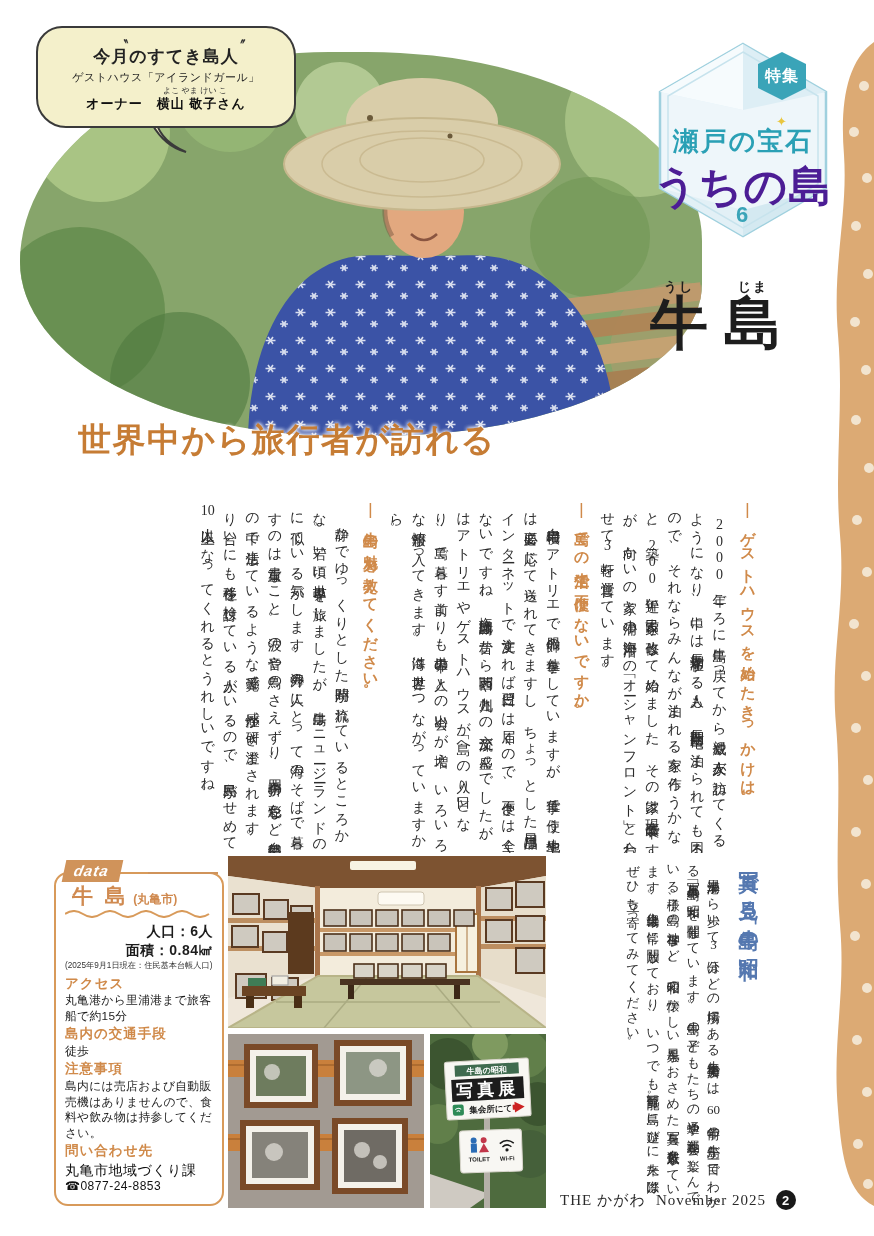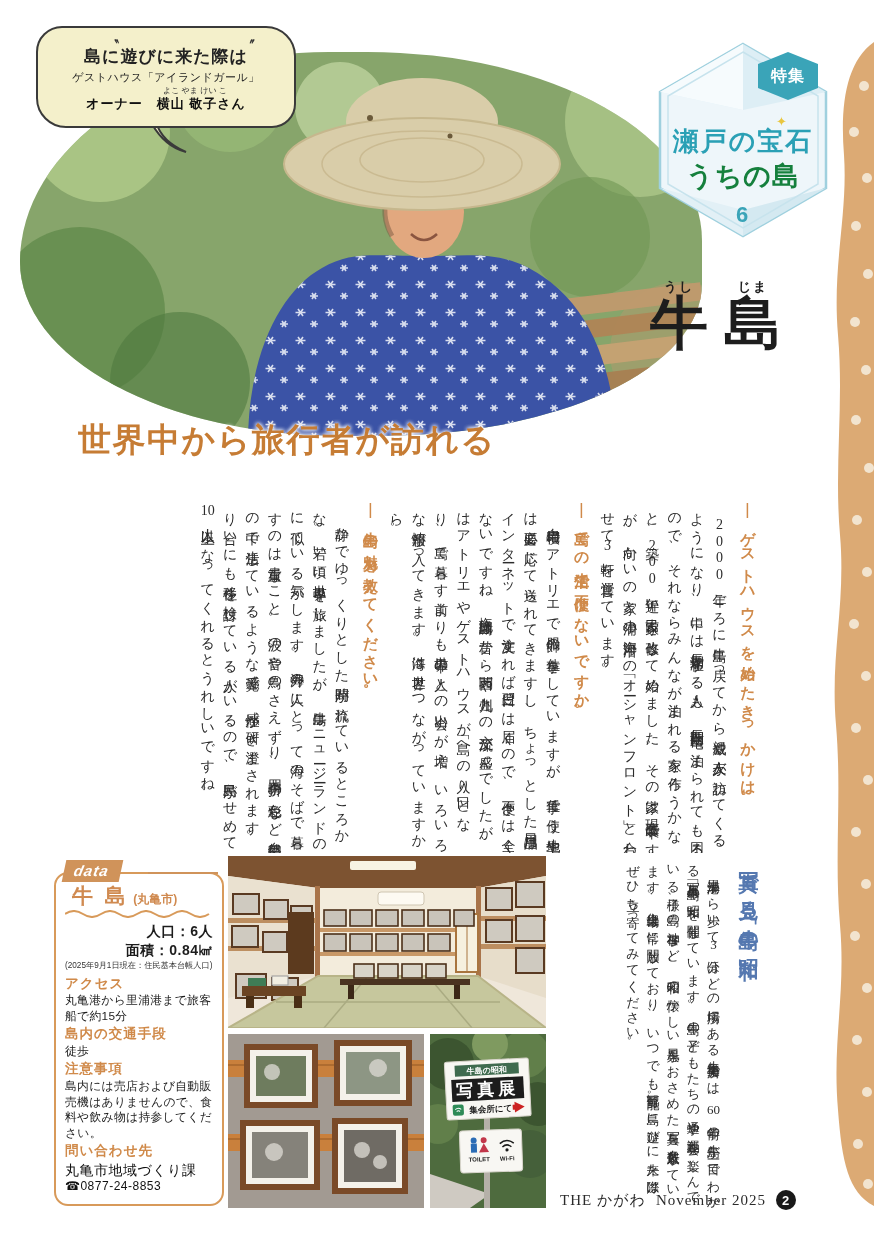--- a/index.html
+++ b/index.html
@@ -29,30 +29,30 @@
   
   .main-photo{
     position:absolute; left:20px; top:52px; width:682px; height:384px;
     border-radius:48% 52% 50% 50% / 58% 52% 42% 48%;
     overflow:hidden; z-index:1;
   }
   
   .badge{position:absolute; left:648px; top:40px; width:200px; height:205px; z-index:4;}
   .badge svg{position:absolute; left:0; top:0;}
   .badge-tag{
-    position:absolute; left:110px; top:12px; width:60px; height:48px;
+    position:absolute; left:110px; top:12px; width:48px; height:48px;
     background:#3aa4b8; color:#fff; font-weight:bold; font-size:16px;
     display:flex; align-items:center; justify-content:center;
     clip-path:polygon(50% 0,100% 25%,100% 75%,50% 100%,0 75%,0 25%);
     letter-spacing:1px;
   }
   .badge-title{position:absolute; left:0; top:84px; width:190px; text-align:center;
     color:#2aa0b5; font-size:26px; font-weight:bold; letter-spacing:2px;}
   .badge-sub{position:absolute; left:0; top:118px; width:190px; text-align:center;
-    color:#15803d; font-size:27px; font-weight:bold; letter-spacing:1px;}
+    color:#4c1d95; font-size:43px; font-weight:bold; letter-spacing:1px;}
   .badge-num{position:absolute; left:0; top:162px; width:190px; text-align:center;
     color:#3aa4b8; font-size:22px; font-weight:bold; letter-spacing:2px;}
   .badge-sparkle{position:absolute; left:128px; top:74px; color:#e9c63f; font-size:13px;}
   
   .island-title{position:absolute; left:650px; top:280px; z-index:4; display:flex; gap:16px;}
   .island-char{display:flex; flex-direction:column; align-items:center;}
   .island-reading{font-size:13px; font-weight:bold; color:#1d1d1d; letter-spacing:2px; line-height:1;}
   .island-kanji{font-size:58px; font-weight:900; color:#1d1d1d; line-height:1.05;}
   
   .headline{position:absolute; left:78px; top:420px; z-index:5; color:#c67c34;
@@ -152,21 +152,21 @@
           <circle cx="53" cy="1092" r="5"></circle>
         <circle cx="44" cy="1144" r="5"></circle>
           <circle cx="54" cy="1184" r="5"></circle>
       </g>
     </svg>
   </div>
 
   <div class="bubble">
     <div class="bubble-title">
       <span class="tick tick-l">〝</span>
-      <span>島に遊びに来た際は</span>
+      <span>今月のすてき島人</span>
       <span class="tick tick-r">〞</span>
     </div>
     <div class="bubble-line1">ゲストハウス「アイランドガール」</div>
     <div class="bubble-reading">よこ やま けい こ</div>
     <div class="bubble-line2">オーナー　横山 敬子さん</div>
   </div>
   <svg class="bubble-tail" width="40" height="34" viewBox="0 0 40 34">
     <path d="M6,0 C10,14 22,24 36,30 C20,26 10,16 2,2 Z" fill="#f4f0cb" stroke="#3a3a3a" stroke-width="2"></path>
   </svg>
 

